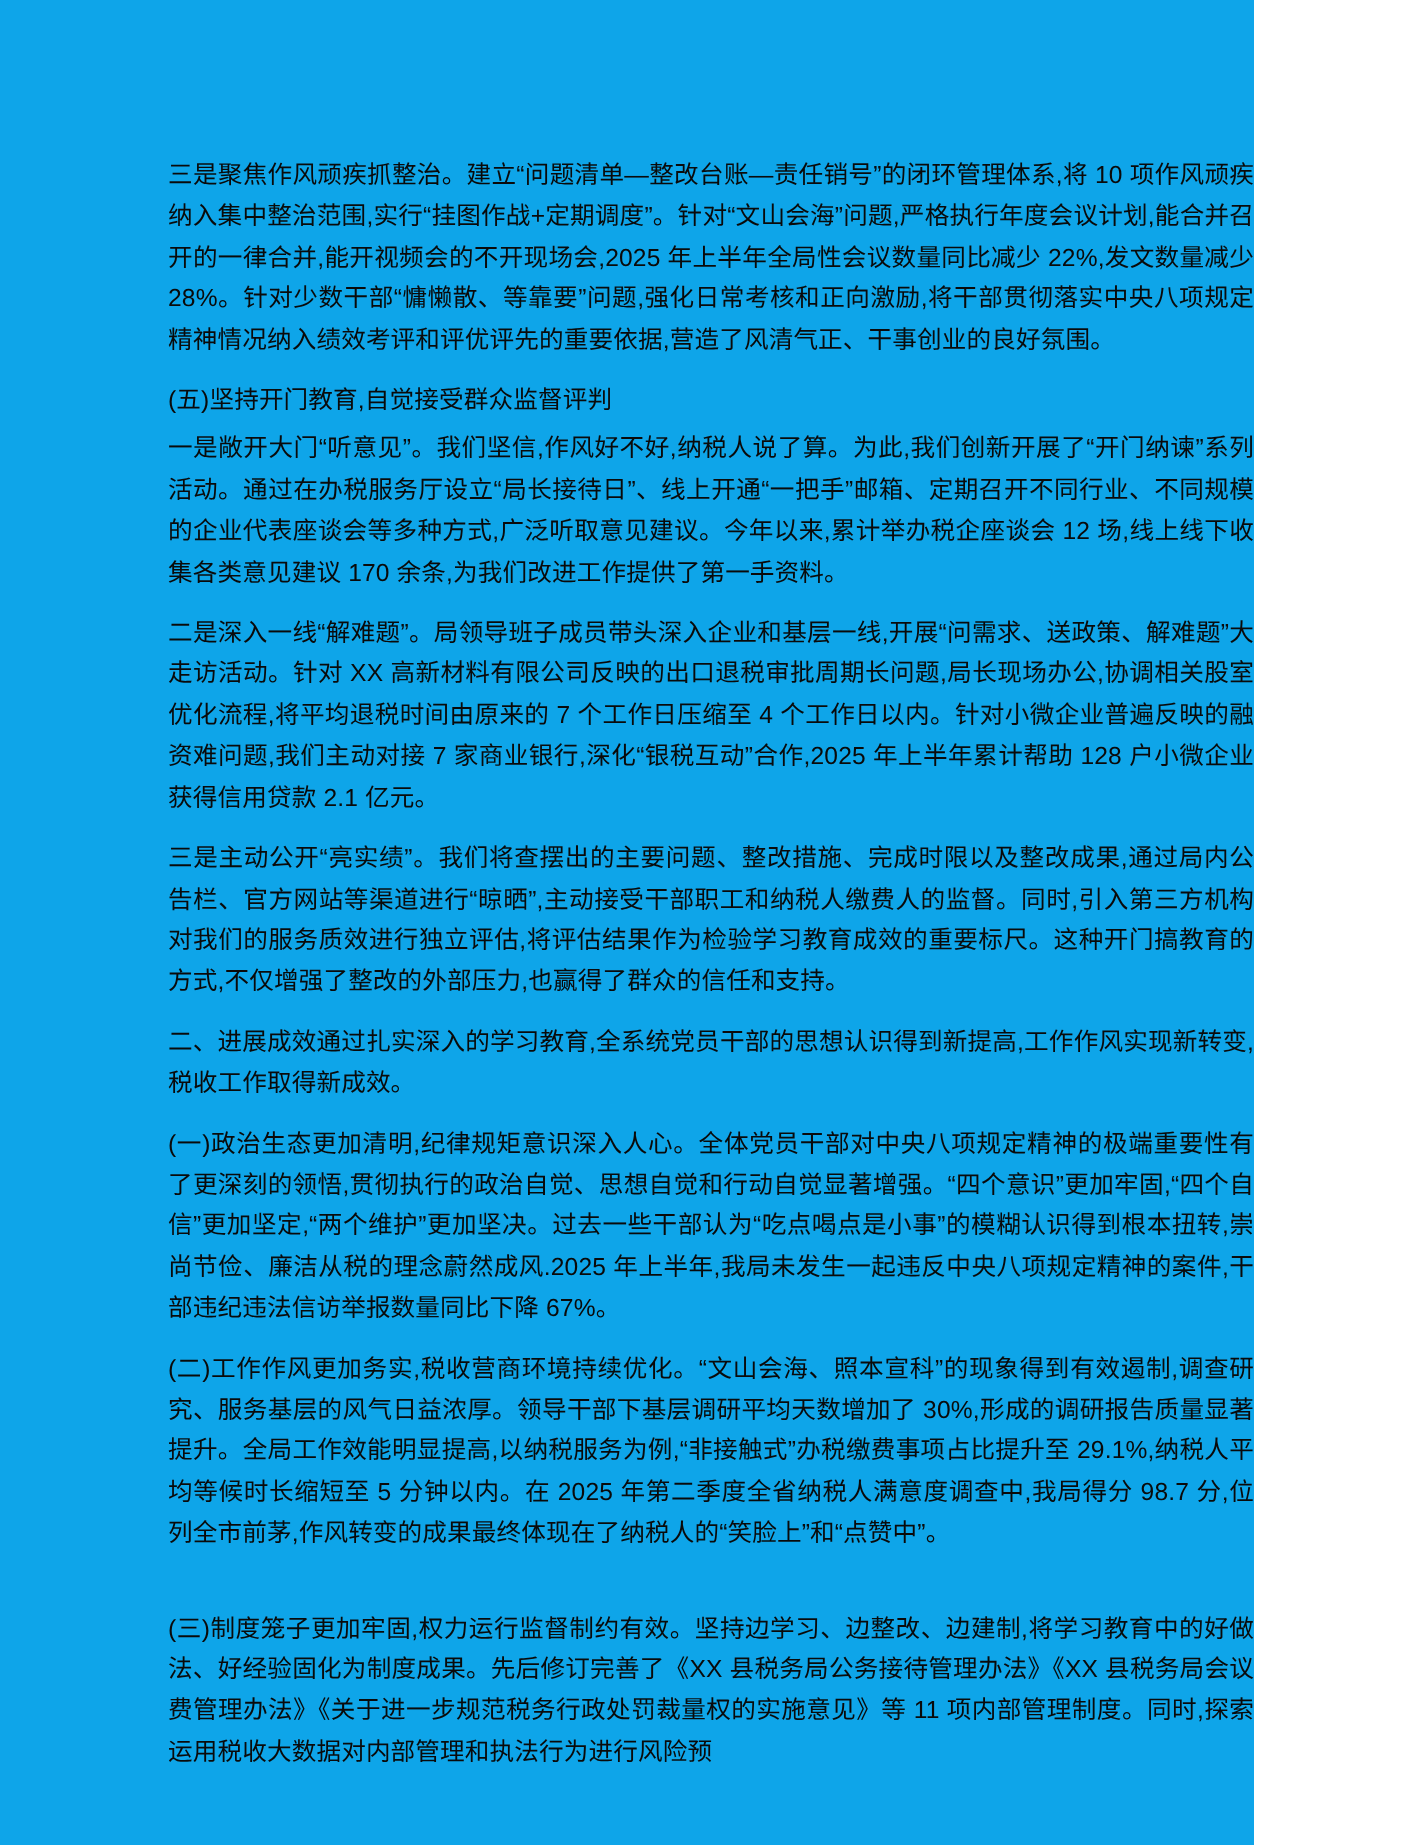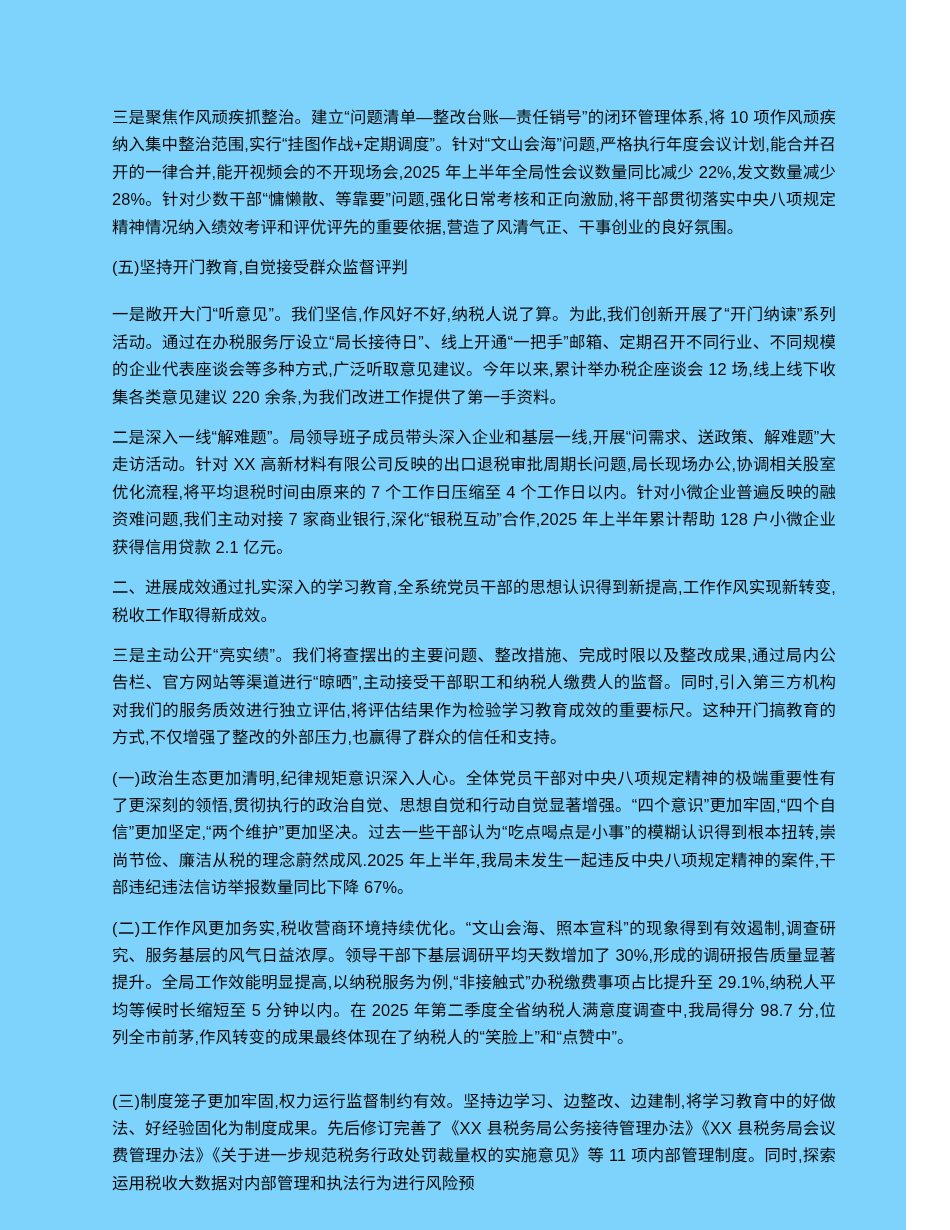--- a/index.html
+++ b/index.html
@@ -10,23 +10,23 @@
   }
   body {
     width: 950px;
     height: 1230px;
     overflow: hidden;
     font-family: "Liberation Sans", "DejaVu Sans", sans-serif;
     color: #000000;
   }
   .page {
     position: relative;
-    width: 906px;
+    width: 836px;
     height: 1230px;
-    background: #7dd3fc;
+    background: #0ea5e9;
     box-sizing: border-box;
     padding: 104px 114px 0 112px;
   }
   .doc-body {
     width: 724px;
   }
   .para {
     margin: 0 0 13px 0;
     font-size: 16.4px;
     line-height: 27.4px;
@@ -34,44 +34,44 @@
     text-justify: inter-ideograph;
     letter-spacing: 0.1px;
     word-break: break-all;
     color: #0a0a0a;
   }
   .para:last-child {
     margin-bottom: 0;
     margin-top: 36px;
   }
   .para.section-head {
-    margin-bottom: 20px;
+    margin-bottom: 5px;
   }
   
   .para.clipped {
     margin-bottom: 0;
   }
 </style>
 </head>
 <body>
 
 <div class="page">
   <div class="doc-body">
 
     <p class="para">三是聚焦作风顽疾抓整治。建立“问题清单—整改台账—责任销号”的闭环管理体系,将 10 项作风顽疾纳入集中整治范围,实行“挂图作战+定期调度”。针对“文山会海”问题,严格执行年度会议计划,能合并召开的一律合并,能开视频会的不开现场会,2025 年上半年全局性会议数量同比减少 22%,发文数量减少 28%。针对少数干部“慵懒散、等靠要”问题,强化日常考核和正向激励,将干部贯彻落实中央八项规定精神情况纳入绩效考评和评优评先的重要依据,营造了风清气正、干事创业的良好氛围。</p>
 
     <p class="para section-head">(五)坚持开门教育,自觉接受群众监督评判</p>
 
-    <p class="para">一是敞开大门“听意见”。我们坚信,作风好不好,纳税人说了算。为此,我们创新开展了“开门纳谏”系列活动。通过在办税服务厅设立“局长接待日”、线上开通“一把手”邮箱、定期召开不同行业、不同规模的企业代表座谈会等多种方式,广泛听取意见建议。今年以来,累计举办税企座谈会 12 场,线上线下收集各类意见建议 220 余条,为我们改进工作提供了第一手资料。</p>
+    <p class="para">一是敞开大门“听意见”。我们坚信,作风好不好,纳税人说了算。为此,我们创新开展了“开门纳谏”系列活动。通过在办税服务厅设立“局长接待日”、线上开通“一把手”邮箱、定期召开不同行业、不同规模的企业代表座谈会等多种方式,广泛听取意见建议。今年以来,累计举办税企座谈会 12 场,线上线下收集各类意见建议 170 余条,为我们改进工作提供了第一手资料。</p>
 
     <p class="para">二是深入一线“解难题”。局领导班子成员带头深入企业和基层一线,开展“问需求、送政策、解难题”大走访活动。针对 XX 高新材料有限公司反映的出口退税审批周期长问题,局长现场办公,协调相关股室优化流程,将平均退税时间由原来的 7 个工作日压缩至 4 个工作日以内。针对小微企业普遍反映的融资难问题,我们主动对接 7 家商业银行,深化“银税互动”合作,2025 年上半年累计帮助 128 户小微企业获得信用贷款 2.1 亿元。</p>
 
+    <p class="para">三是主动公开“亮实绩”。我们将查摆出的主要问题、整改措施、完成时限以及整改成果,通过局内公告栏、官方网站等渠道进行“晾晒”,主动接受干部职工和纳税人缴费人的监督。同时,引入第三方机构对我们的服务质效进行独立评估,将评估结果作为检验学习教育成效的重要标尺。这种开门搞教育的方式,不仅增强了整改的外部压力,也赢得了群众的信任和支持。</p>
+
     <p class="para">二、进展成效通过扎实深入的学习教育,全系统党员干部的思想认识得到新提高,工作作风实现新转变,税收工作取得新成效。</p>
-
-    <p class="para">三是主动公开“亮实绩”。我们将查摆出的主要问题、整改措施、完成时限以及整改成果,通过局内公告栏、官方网站等渠道进行“晾晒”,主动接受干部职工和纳税人缴费人的监督。同时,引入第三方机构对我们的服务质效进行独立评估,将评估结果作为检验学习教育成效的重要标尺。这种开门搞教育的方式,不仅增强了整改的外部压力,也赢得了群众的信任和支持。</p>
 
     <p class="para">(一)政治生态更加清明,纪律规矩意识深入人心。全体党员干部对中央八项规定精神的极端重要性有了更深刻的领悟,贯彻执行的政治自觉、思想自觉和行动自觉显著增强。“四个意识”更加牢固,“四个自信”更加坚定,“两个维护”更加坚决。过去一些干部认为“吃点喝点是小事”的模糊认识得到根本扭转,崇尚节俭、廉洁从税的理念蔚然成风.2025 年上半年,我局未发生一起违反中央八项规定精神的案件,干部违纪违法信访举报数量同比下降 67%。</p>
 
     <p class="para">(二)工作作风更加务实,税收营商环境持续优化。“文山会海、照本宣科”的现象得到有效遏制,调查研究、服务基层的风气日益浓厚。领导干部下基层调研平均天数增加了 30%,形成的调研报告质量显著提升。全局工作效能明显提高,以纳税服务为例,“非接触式”办税缴费事项占比提升至 29.1%,纳税人平均等候时长缩短至 5 分钟以内。在 2025 年第二季度全省纳税人满意度调查中,我局得分 98.7 分,位列全市前茅,作风转变的成果最终体现在了纳税人的“笑脸上”和“点赞中”。</p>
 
     <p class="para clipped">(三)制度笼子更加牢固,权力运行监督制约有效。坚持边学习、边整改、边建制,将学习教育中的好做法、好经验固化为制度成果。先后修订完善了《XX 县税务局公务接待管理办法》《XX 县税务局会议费管理办法》《关于进一步规范税务行政处罚裁量权的实施意见》等 11 项内部管理制度。同时,探索运用税收大数据对内部管理和执法行为进行风险预</p>
 
   </div>
 </div>
 

